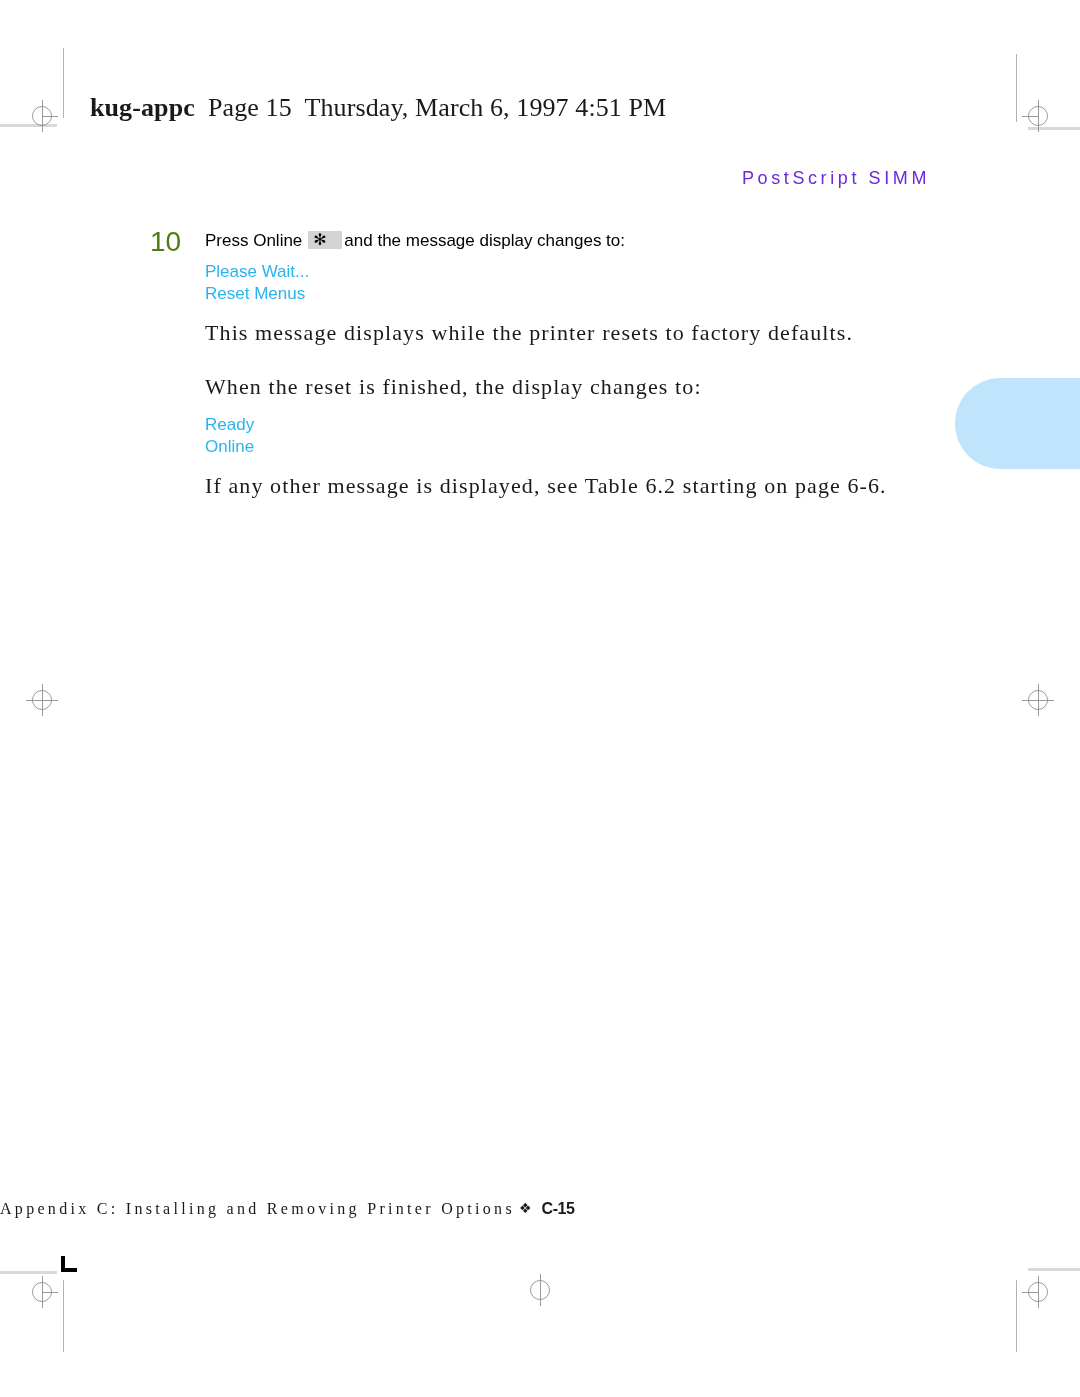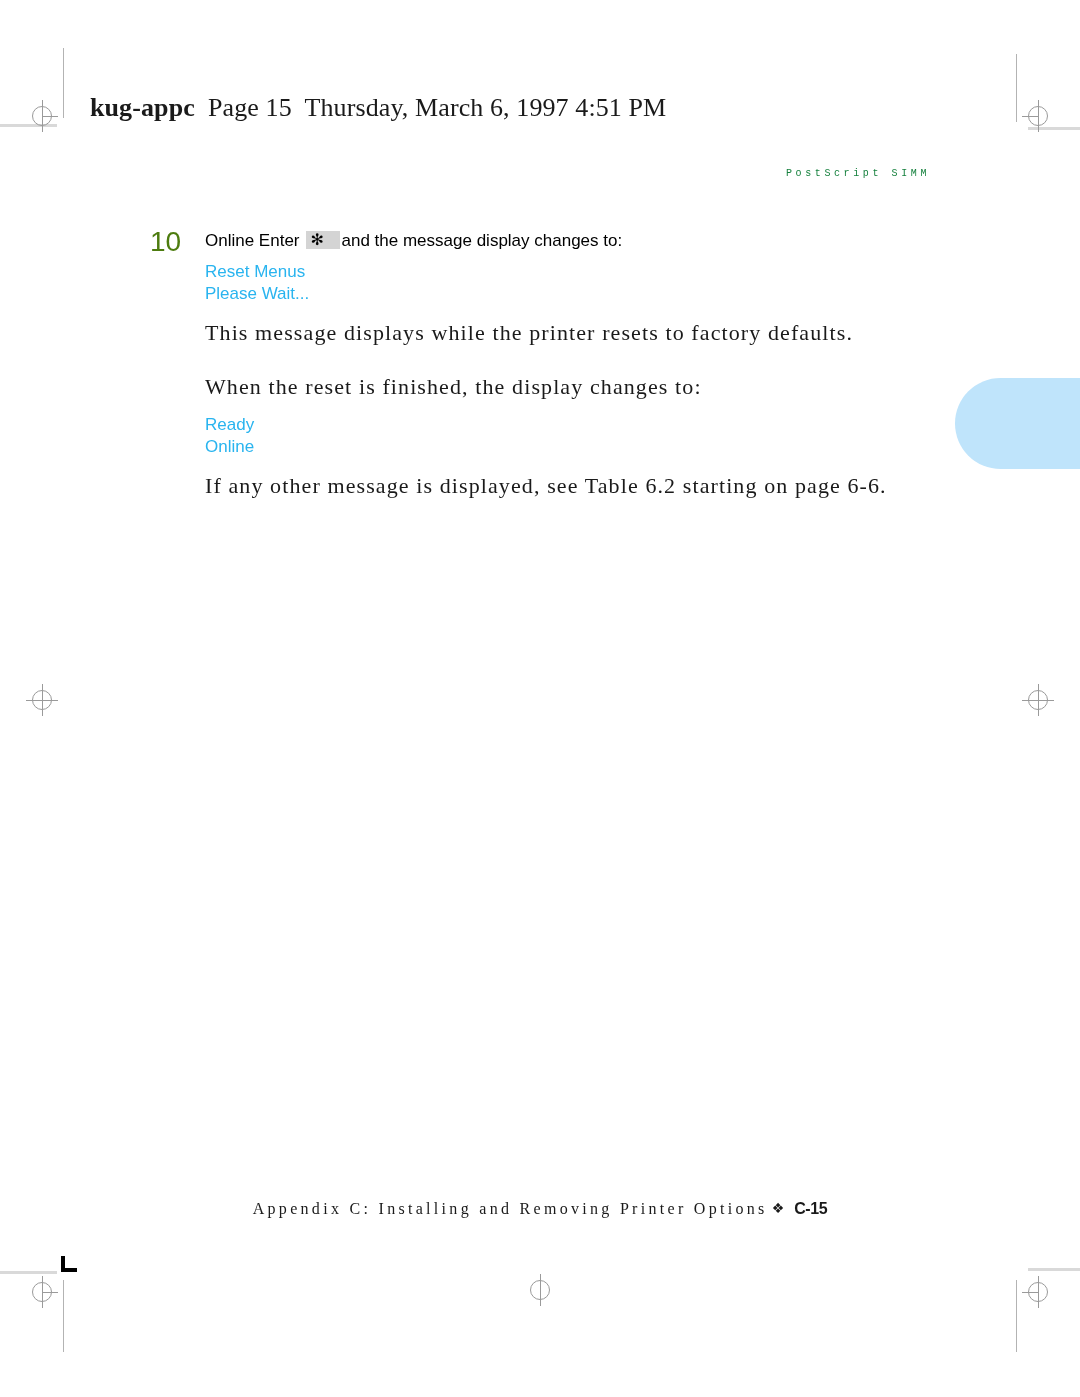--- a/index.html
+++ b/index.html
@@ -82,24 +82,24 @@
     letter-spacing: 0.1px;
     margin-left: 28px;
   }
   .slug b { font-weight: bold; }
 
   
   .running-head {
     position: absolute;
     right: 150px;
     top: 168px;
-    font-family: Liberation Mono, monospace;
-    font-size: 10px;
+    font-family: Liberation Sans, sans-serif;
+    font-size: 18px;
     letter-spacing: 3.6px;
-    color: #15803d;
+    color: #6d28d9;
     white-space: nowrap;
   }
 
   
   .thumb-tab {
     position: absolute;
     left: 955px;
     top: 378px;
     width: 160px;
     height: 91px;
@@ -167,21 +167,20 @@
     white-space: nowrap;
   }
   .para.tight { margin-top: 20px; }
 
   
   .footer {
     position: absolute;
     left: 0;
     right: 0;
     top: 1200px;
-    text-align: center;
     white-space: nowrap;
   }
   .footer .folio-text {
     font-family: "Liberation Serif", serif;
     font-size: 16px;
     letter-spacing: 3.3px;
     color: #1a1a1a;
   }
   .footer .fleuron {
     font-family: "DejaVu Sans", sans-serif;
@@ -258,25 +257,25 @@
 </div>
 
 <div class="running-head">PostScript SIMM</div>
 
 <div class="thumb-tab"></div>
 
 <div class="step-number">10</div>
 
 <div class="step-body">
 
-  <div class="step-lead"><span>Online Enter</span><span class="key-cap">✻</span><span>and the message display changes to:</span></div>
+  <div class="step-lead"><span>Press Online</span><span class="key-cap">✻</span><span>and the message display changes to:</span></div>
 
   <div class="lcd-block">
+    <div>Please Wait...</div>
     <div>Reset Menus</div>
-    <div>Please Wait...</div>
   </div>
 
   <div class="para">This message displays while the printer resets to factory defaults.</div>
   <div class="para tight">When the reset is finished, the display changes to:</div>
 
   <div class="lcd-block">
     <div>Ready</div>
     <div>Online</div>
   </div>
 

